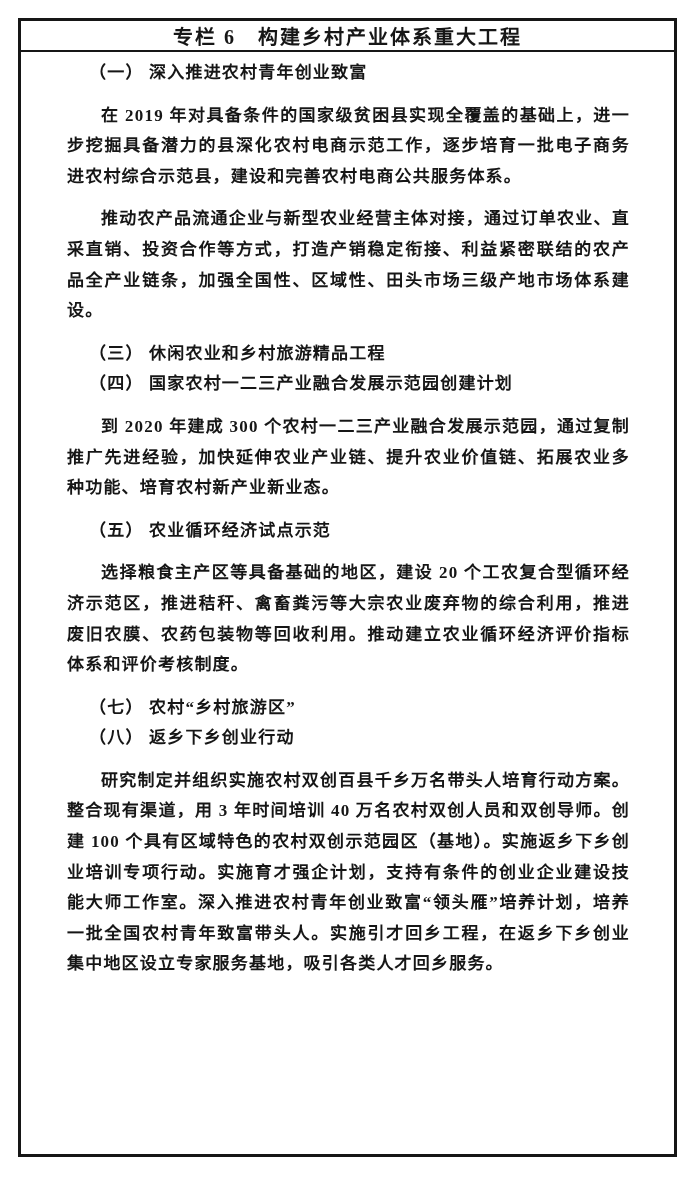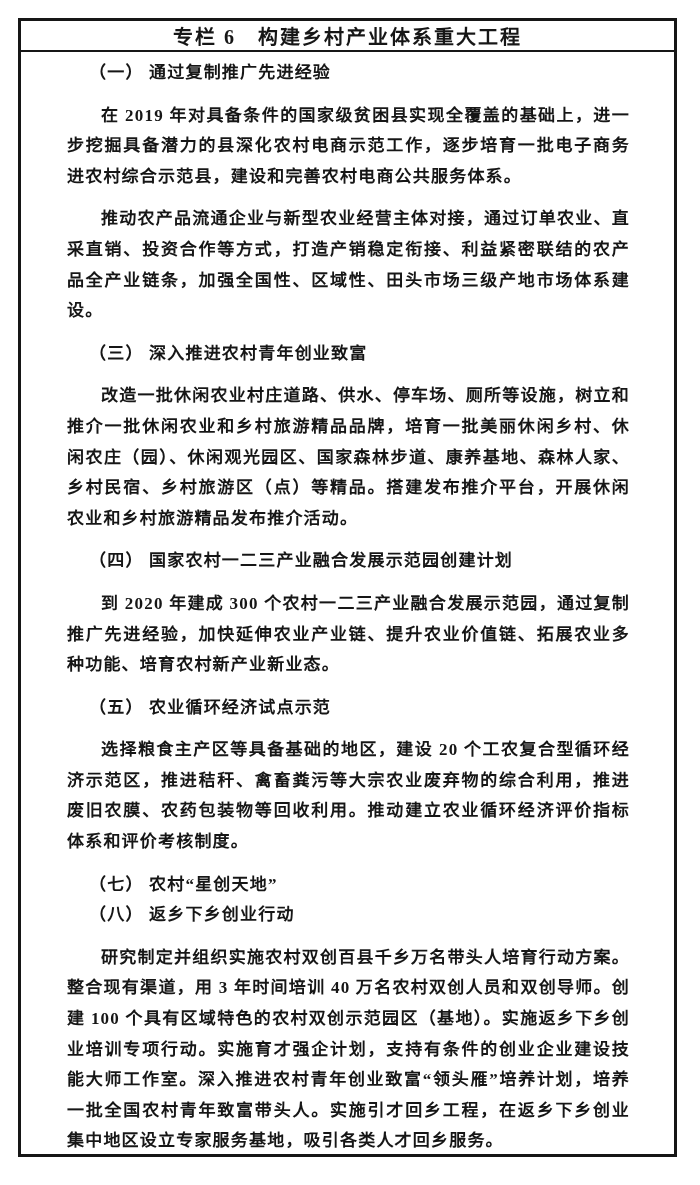--- a/index.html
+++ b/index.html
@@ -59,35 +59,34 @@
   }
 </style>
 </head>
 <body>
 
 <div class="page">
   <div class="panel">
     <div class="panel-title">专栏 6　构建乡村产业体系重大工程</div>
     <div class="panel-body">
 
-      <h3 class="sec-heading">（一） 通过复制推广先进经验</h3>
+      <h3 class="sec-heading">（一） 深入推进农村青年创业致富</h3>
       <p class="sec-para">在 2019 年对具备条件的国家级贫困县实现全覆盖的基础上，进一步挖掘具备潜力的县深化农村电商示范工作，逐步培育一批电子商务进农村综合示范县，建设和完善农村电商公共服务体系。</p>
 
       <p class="sec-para">推动农产品流通企业与新型农业经营主体对接，通过订单农业、直采直销、投资合作等方式，打造产销稳定衔接、利益紧密联结的农产品全产业链条，加强全国性、区域性、田头市场三级产地市场体系建设。</p>
 
-      <h3 class="sec-heading">（三） 深入推进农村青年创业致富</h3>
-      <p class="sec-para">改造一批休闲农业村庄道路、供水、停车场、厕所等设施，树立和推介一批休闲农业和乡村旅游精品品牌，培育一批美丽休闲乡村、休闲农庄（园）、休闲观光园区、国家森林步道、康养基地、森林人家、乡村民宿、乡村旅游区（点）等精品。搭建发布推介平台，开展休闲农业和乡村旅游精品发布推介活动。</p>
+      <h3 class="sec-heading">（三） 休闲农业和乡村旅游精品工程</h3>
 
       <h3 class="sec-heading">（四） 国家农村一二三产业融合发展示范园创建计划</h3>
       <p class="sec-para">到 2020 年建成 300 个农村一二三产业融合发展示范园，通过复制推广先进经验，加快延伸农业产业链、提升农业价值链、拓展农业多种功能、培育农村新产业新业态。</p>
 
       <h3 class="sec-heading">（五） 农业循环经济试点示范</h3>
       <p class="sec-para">选择粮食主产区等具备基础的地区，建设 20 个工农复合型循环经济示范区，推进秸秆、禽畜粪污等大宗农业废弃物的综合利用，推进废旧农膜、农药包装物等回收利用。推动建立农业循环经济评价指标体系和评价考核制度。</p>
 
 
-      <h3 class="sec-heading">（七） 农村“星创天地”</h3>
+      <h3 class="sec-heading">（七） 农村“乡村旅游区”</h3>
 
       <h3 class="sec-heading">（八） 返乡下乡创业行动</h3>
       <p class="sec-para">研究制定并组织实施农村双创百县千乡万名带头人培育行动方案。整合现有渠道，用 3 年时间培训 40 万名农村双创人员和双创导师。创建 100 个具有区域特色的农村双创示范园区（基地）。实施返乡下乡创业培训专项行动。实施育才强企计划，支持有条件的创业企业建设技能大师工作室。深入推进农村青年创业致富“领头雁”培养计划，培养一批全国农村青年致富带头人。实施引才回乡工程，在返乡下乡创业集中地区设立专家服务基地，吸引各类人才回乡服务。</p>
 
     </div>
   </div>
 </div>
 
 </body></html>

